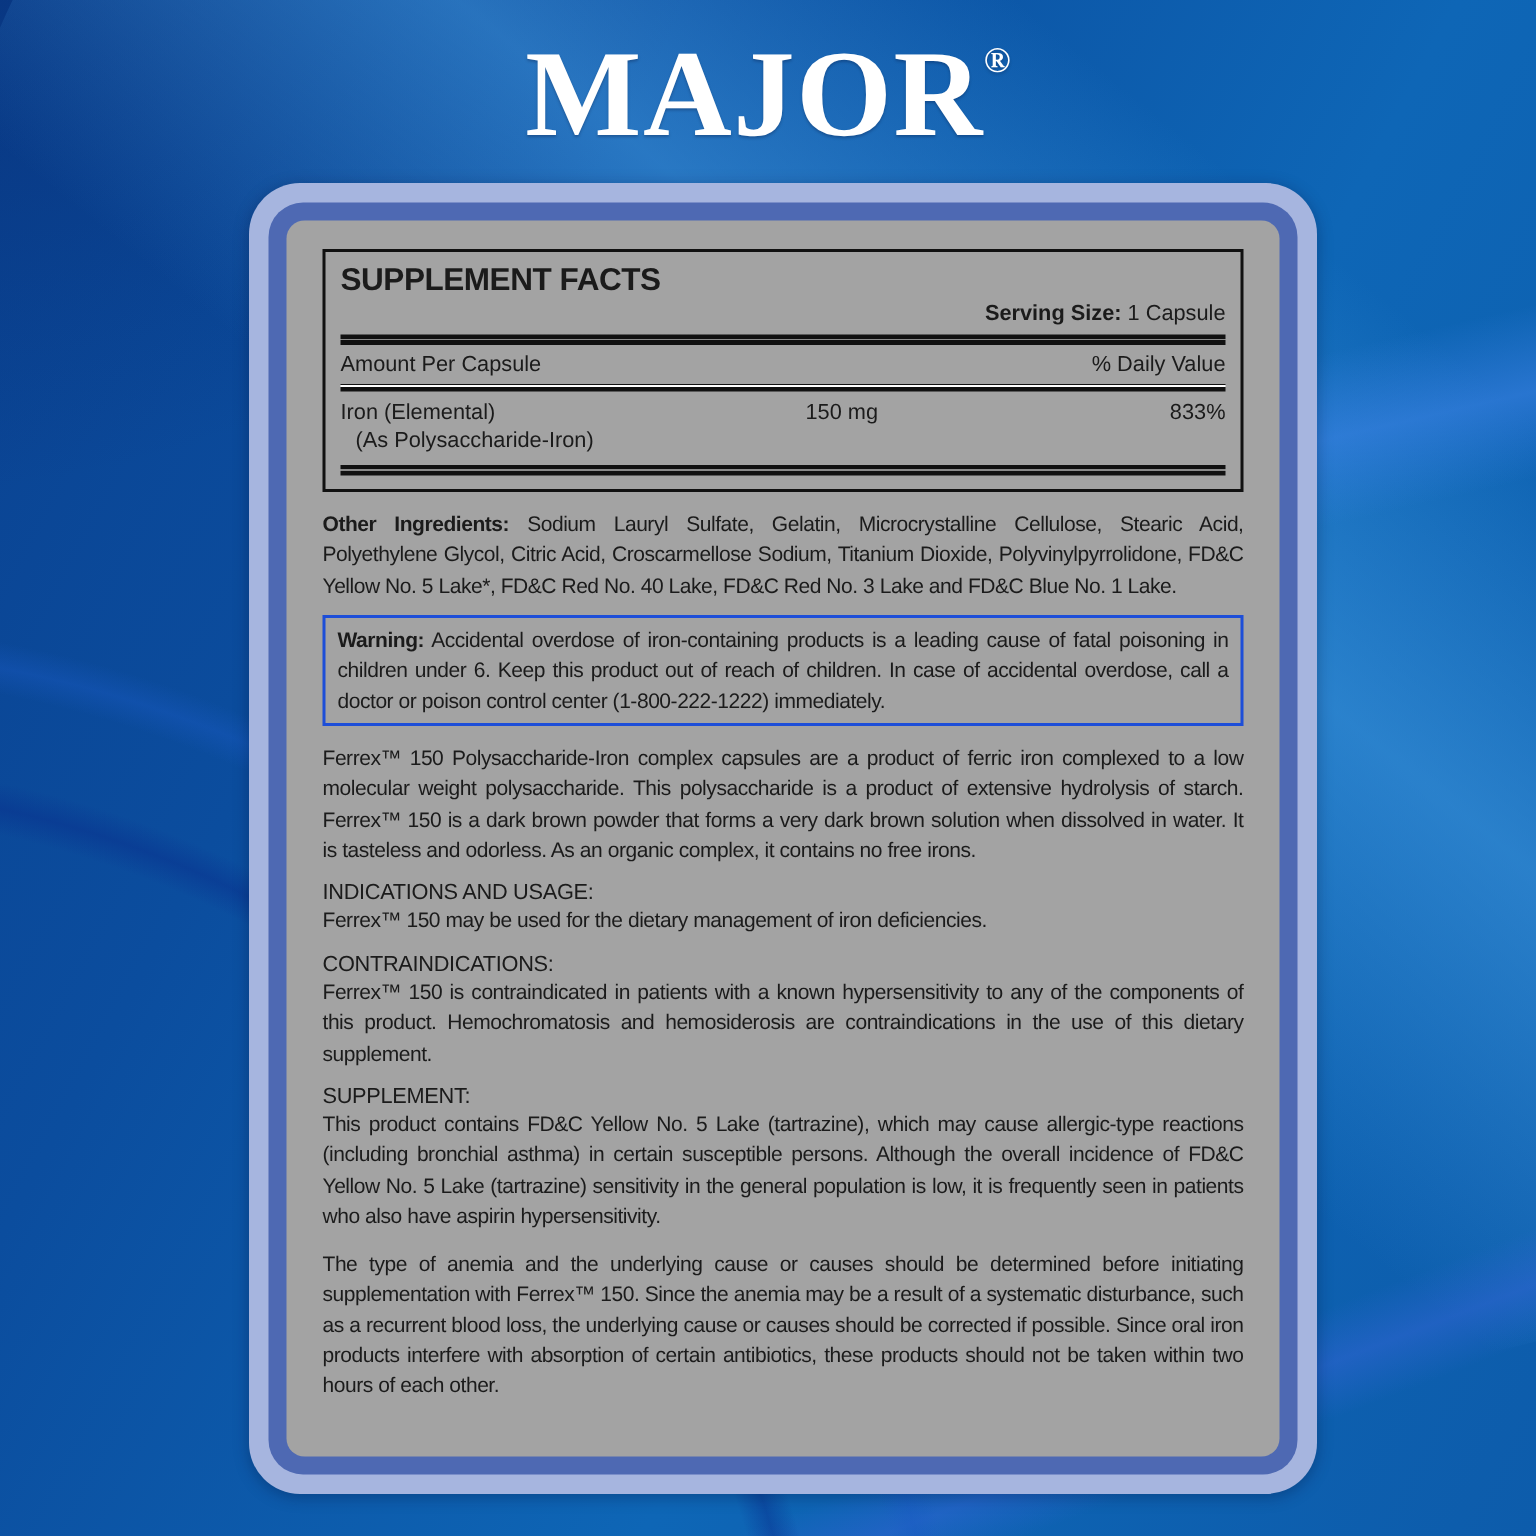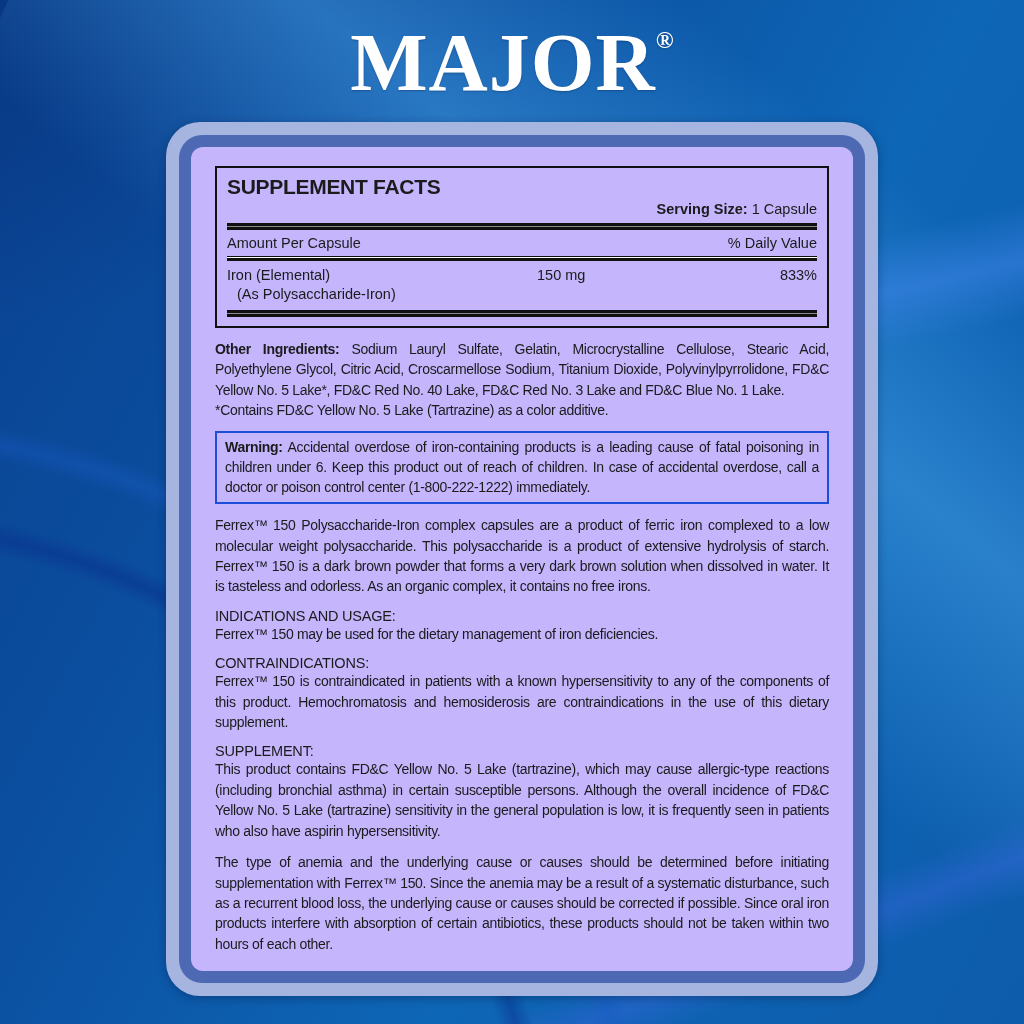--- a/index.html
+++ b/index.html
@@ -59,21 +59,21 @@
     position: absolute; left: 166px; top: 122px; width: 712px; height: 874px;
     background: #a6b5df; border-radius: 34px; padding: 13px;
     box-shadow: 0 2px 10px rgba(0,20,60,0.35);
   }
   .frame-inner {
     width: 100%; height: 100%;
     background: #4e69b3; border-radius: 23px; padding: 12px;
   }
   .panel {
     width: 100%; height: 100%;
-    background: #c4b5fd; border-radius: 12px;
+    background: #a3a3a3; border-radius: 12px;
     padding: 19px 24px 0 24px;
     color: #1b1b1b; overflow: hidden;
   }
 
   
   .sf-box { border: 2px solid #111; padding: 7px 10px 9px 10px; }
   .sf-title { font-size: 21px; font-weight: bold; letter-spacing: -0.3px; }
   .sf-serving { font-size: 14.5px; margin: 2px 0 6px 0; text-align: right; }
   .rule-thick {
     height: 7px; margin: 0;
@@ -131,21 +131,20 @@
               <div>Iron (Elemental)</div>
               <div class="sub">(As Polysaccharide-Iron)</div>
             </div>
             <div class="col-amt">150 mg</div>
             <div class="col-dv">833%</div>
           </div>
           <div class="rule-thick"></div>
         </div>
 
         <p class="para mt"><b class="lead">Other Ingredients:</b> <span>Sodium Lauryl Sulfate, Gelatin, Microcrystalline Cellulose, Stearic Acid, Polyethylene Glycol, Citric Acid, Croscarmellose Sodium, Titanium Dioxide, Polyvinylpyrrolidone, FD&amp;C Yellow No. 5 Lake*, FD&amp;C Red No. 40 Lake, FD&amp;C Red No. 3 Lake and FD&amp;C Blue No. 1 Lake.</span></p>
-        <p class="footnote">*Contains FD&amp;C Yellow No. 5 Lake (Tartrazine) as a color additive.</p>
 
         <div class="warning-box"><b class="lead">Warning:</b> <span>Accidental overdose of iron-containing products is a leading cause of fatal poisoning in children under 6. Keep this product out of reach of children. In case of accidental overdose, call a doctor or poison control center (1-800-222-1222) immediately.</span></div>
 
         <p class="para mt">Ferrex™ 150 Polysaccharide-Iron complex capsules are a product of ferric iron complexed to a low molecular weight polysaccharide. This polysaccharide is a product of extensive hydrolysis of starch. Ferrex™ 150 is a dark brown powder that forms a very dark brown solution when dissolved in water. It is tasteless and odorless. As an organic complex, it contains no free irons.</p>
 
         <div class="sec-head">INDICATIONS AND USAGE:</div>
         <p class="para">Ferrex™ 150 may be used for the dietary management of iron deficiencies.</p>
 
         <div class="sec-head">CONTRAINDICATIONS:</div>
         <p class="para">Ferrex™ 150 is contraindicated in patients with a known hypersensitivity to any of the components of this product. Hemochromatosis and hemosiderosis are contraindications in the use of this dietary supplement.</p>

